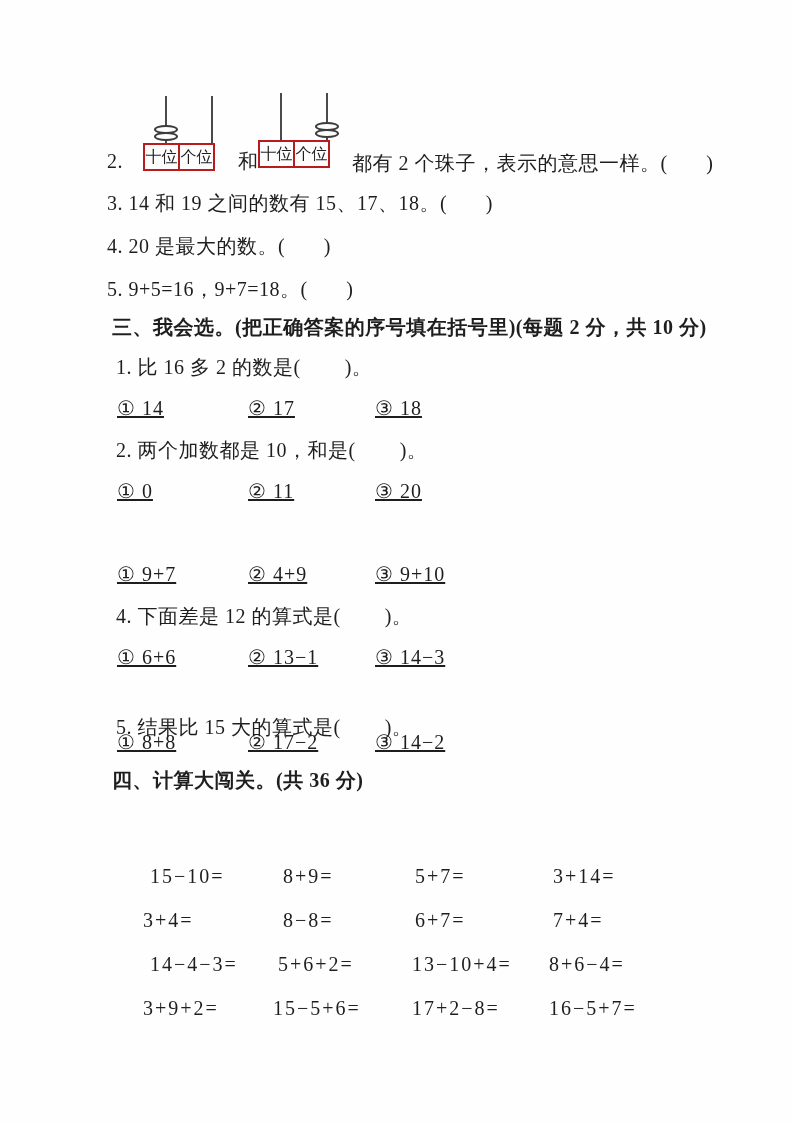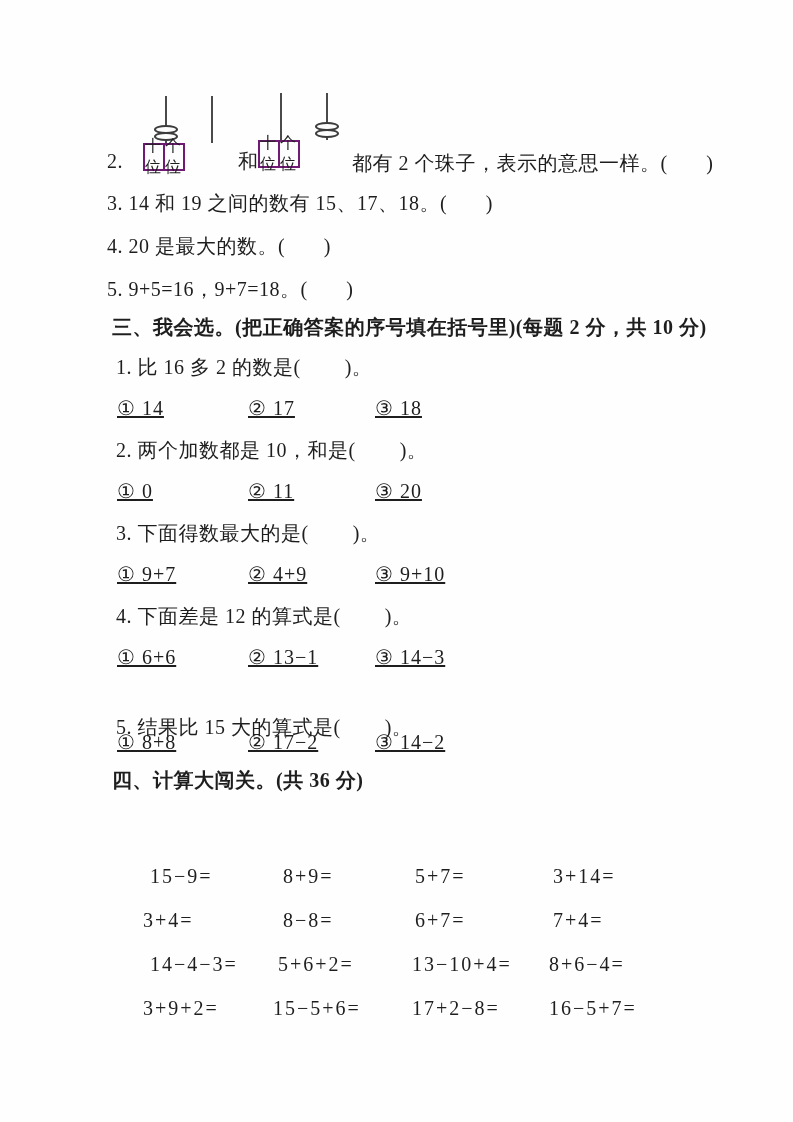--- a/index.html
+++ b/index.html
@@ -26,22 +26,22 @@
   .abacus .beads { position:absolute; top:31px; display:flex; flex-direction:column; }
   .abacus .beads-tens { left:11px; }
   .abacus .beads-ones { left:57px; }
   .abacus .bead {
     width:24px; height:9px; box-sizing:border-box;
     border:2px solid #3c3c3c; border-radius:50%;
     background:#fdfdfd; margin-top:-2px;
   }
   .abacus .cells { position:absolute; top:47px; left:0; display:flex; }
   .abacus .cell {
-    width:22px; height:28px; box-sizing:border-box;
-    border:2px solid #701a75; background:#fdfdfd;
+    width:37px; height:28px; box-sizing:border-box;
+    border:2px solid #b91c1c; background:#fdfdfd;
     display:flex; align-items:center; justify-content:center;
     font-size:16px; letter-spacing:0;
   }
   .abacus .cell + .cell { margin-left:-2px; }
 </style>
 </head>
 <body>
 
 <div class="page">
 
@@ -88,38 +88,37 @@
   <span class="t" style="left:116px;top:354px">1. 比 16 多 2 的数是(        )。</span>
   <span class="t choice" style="left:117px;top:395px">① 14</span>
   <span class="t choice" style="left:248px;top:395px">② 17</span>
   <span class="t choice" style="left:375px;top:395px">③ 18</span>
 
   <span class="t" style="left:116px;top:437px">2. 两个加数都是 10，和是(        )。</span>
   <span class="t choice" style="left:117px;top:478px">① 0</span>
   <span class="t choice" style="left:248px;top:478px">② 11</span>
   <span class="t choice" style="left:375px;top:478px">③ 20</span>
 
-  <span class="t" style="left:116px;top:520px">3. 下面得数最大的是(        )。</span>
   <span class="t choice" style="left:117px;top:561px">① 9+7</span>
   <span class="t choice" style="left:248px;top:561px">② 4+9</span>
   <span class="t choice" style="left:375px;top:561px">③ 9+10</span>
 
   <span class="t" style="left:116px;top:603px">4. 下面差是 12 的算式是(        )。</span>
   <span class="t choice" style="left:117px;top:644px">① 6+6</span>
   <span class="t choice" style="left:248px;top:644px">② 13−1</span>
   <span class="t choice" style="left:375px;top:644px">③ 14−3</span>
 
   <span class="t" style="left:116px;top:714px">5. 结果比 15 大的算式是(        )。</span>
   <span class="t choice" style="left:117px;top:729px">① 8+8</span>
   <span class="t choice" style="left:248px;top:729px">② 17−2</span>
   <span class="t choice" style="left:375px;top:729px">③ 14−2</span>
 
   <span class="t heading" style="left:112px;top:767px">四、计算大闯关。(共 36 分)</span>
 
-  <span class="t calc" style="left:150px;top:863px">15−9=</span>
+  <span class="t calc" style="left:150px;top:863px">15−10=</span>
   <span class="t calc" style="left:283px;top:863px">8+9=</span>
   <span class="t calc" style="left:415px;top:863px">5+7=</span>
   <span class="t calc" style="left:553px;top:863px">3+14=</span>
 
   <span class="t calc" style="left:143px;top:907px">3+4=</span>
   <span class="t calc" style="left:283px;top:907px">8−8=</span>
   <span class="t calc" style="left:415px;top:907px">6+7=</span>
   <span class="t calc" style="left:553px;top:907px">7+4=</span>
 
   <span class="t calc" style="left:150px;top:951px">14−4−3=</span>

